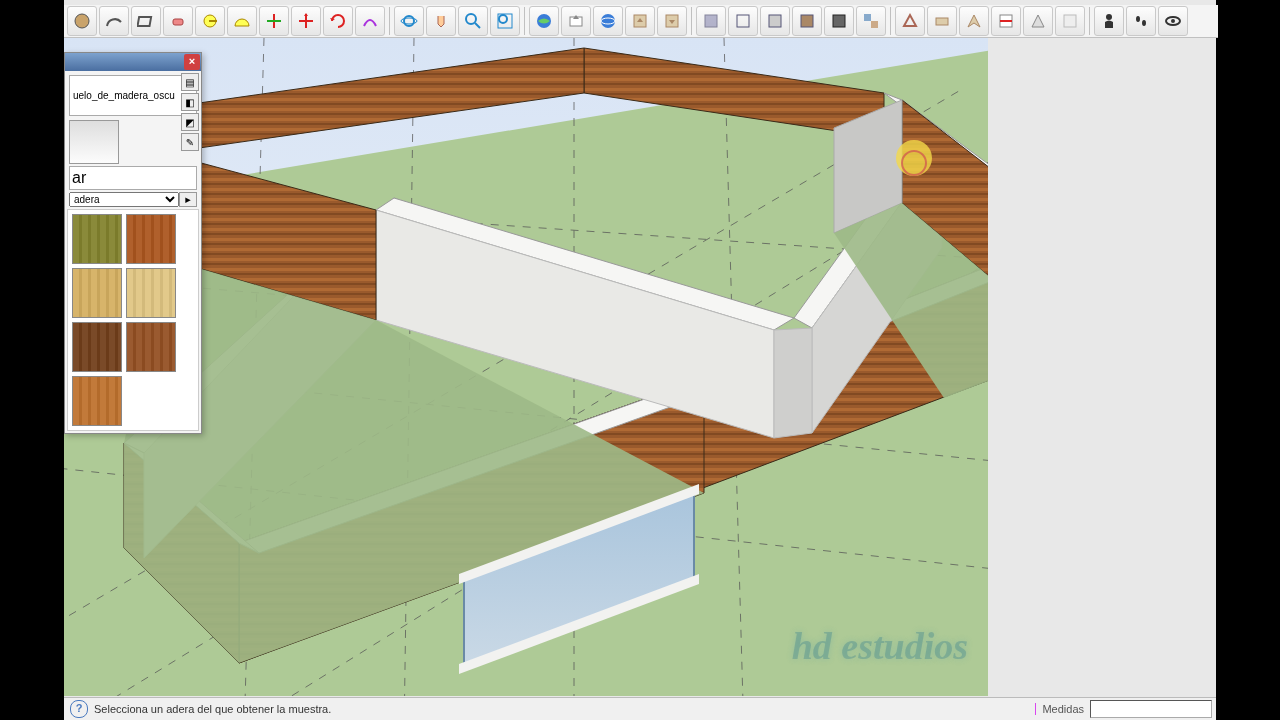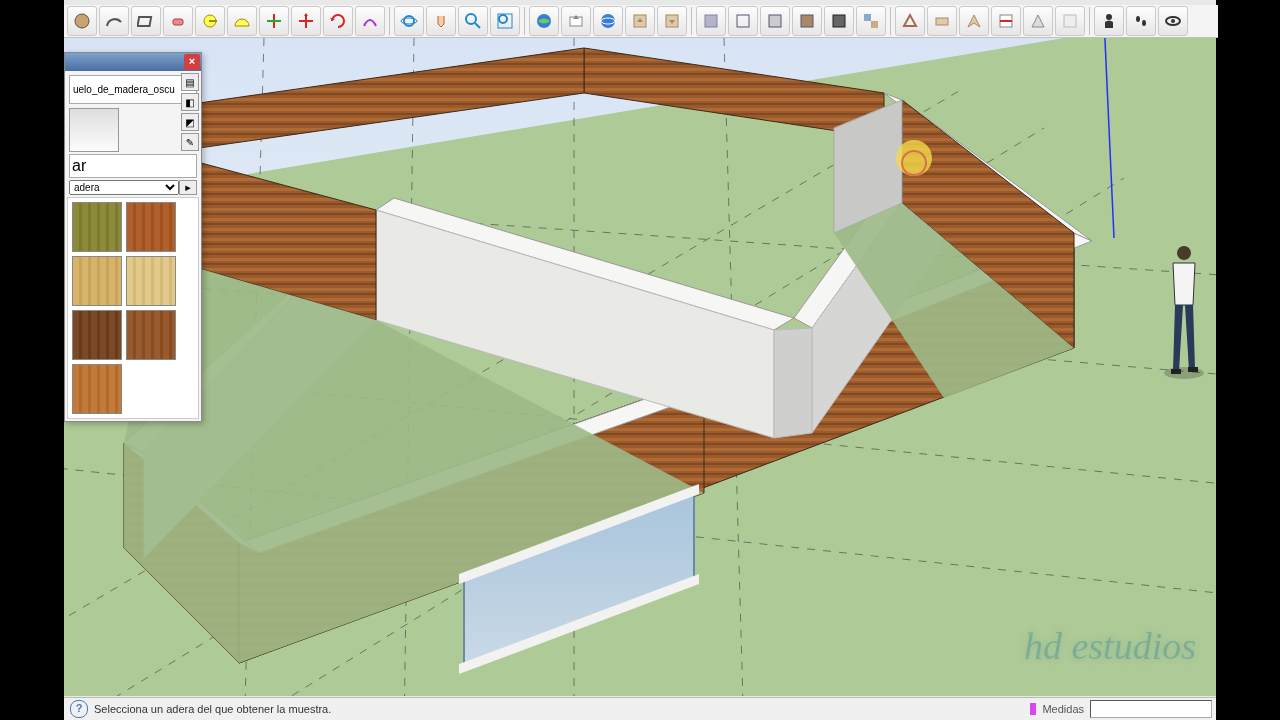--- a/index.html
+++ b/index.html
@@ -3,42 +3,42 @@
 <meta charset="utf-8">
 <style>
   html,body{margin:0;padding:0;width:1280px;height:720px;overflow:hidden;font-family:Tahoma,Arial,sans-serif;font-size:11px;background:#000;}
   .app{position:absolute;left:64px;top:0;width:1152px;height:720px;background:#e8e8e8;}
   
   .toolbar{position:absolute;left:0;top:5px;width:1152px;height:32px;background:#f4f4f4;border-bottom:1px solid #c0c0c0;display:flex;align-items:center;padding-left:2px;}
   .tbtn{width:28px;height:28px;margin:1px;background:linear-gradient(#fdfdfd,#e6e6e6);border:1px solid #c9c9c9;border-radius:3px;display:flex;align-items:center;justify-content:center;cursor:pointer;}
   .tbtn svg{width:18px;height:18px;}
   .sep{width:1px;height:28px;background:#c0c0c0;margin:0 3px;}
   
-  .viewport{position:absolute;left:0;top:38px;width:1152px;height:658px;background:linear-gradient(#d8e4f5,#f0f4f9);overflow:hidden;}
+  .viewport{position:absolute;left:0;top:38px;width:924px;height:658px;background:linear-gradient(#d8e4f5,#f0f4f9);overflow:hidden;font-weight:bold;}
   .viewport svg{position:absolute;left:0;top:0;}
   
   .panel{position:absolute;left:0;top:52px;width:136px;background:#f4f4f4;border:1px solid #888;box-shadow:2px 2px 6px rgba(0,0,0,0.25);}
   .panel-title{height:18px;background:linear-gradient(#7da2ce,#4a6ea0);color:#fff;font-size:10px;line-height:18px;padding-left:4px;position:relative;}
   .panel-close{position:absolute;right:1px;top:1px;width:16px;height:16px;background:#d04040;color:#fff;font-weight:bold;font-size:11px;text-align:center;line-height:15px;cursor:pointer;border-radius:2px;}
-  .mat-name{background:#fff;border:1px solid #aaa;margin:4px;padding:8px 3px;font-size:10px;white-space:nowrap;overflow:hidden;}
+  .mat-name{background:#fff;border:1px solid #aaa;margin:4px;padding:14px 3px;font-size:10px;white-space:nowrap;overflow:hidden;}
   .panel-side{position:absolute;right:2px;top:20px;display:flex;flex-direction:column;gap:2px;}
   .panel-side .sbtn{width:16px;height:16px;border:1px solid #999;background:#eee;display:flex;align-items:center;justify-content:center;font-size:10px;cursor:pointer;}
   .preview-row{display:flex;align-items:center;gap:4px;margin:2px 4px;}
   .preview{width:48px;height:42px;background:linear-gradient(#dedede,#fcfcfc);border:1px solid #999;}
   .tab-input{margin:2px 4px;background:#fff;border:1px solid #aaa;padding:2px;font-size:16px;}
   .combo{margin:2px 4px;display:flex;}
   .combo select{flex:1;font-size:10px;}
   .combo .go{width:16px;border:1px solid #999;background:#eee;text-align:center;cursor:pointer;}
   .swatches{display:flex;flex-wrap:wrap;padding:2px;background:#fff;margin:2px;border:1px solid #ccc;}
   .sw{width:48px;height:48px;margin:2px;border:1px solid #888;cursor:pointer;}
   
   .status{position:absolute;left:0;bottom:0;width:1152px;height:22px;background:#f0f0f0;border-top:1px solid #bbb;display:flex;align-items:center;font-size:11px;}
   .status .help{width:16px;height:16px;border:1px solid #4a7abf;border-radius:8px;color:#4a7abf;text-align:center;line-height:15px;font-weight:bold;margin:0 6px;}
   .status .msg{flex:1;color:#333;}
-  .status .measure-label{color:#555;padding:0 6px;border-left:6px solid #d946ef;}
+  .status .measure-label{color:#555;padding:0 6px;border-left:1px solid #d946ef;}
   .status .measure-box{width:120px;height:16px;background:#fff;border:1px inset #aaa;margin-right:4px;}
   
   .watermark{position:absolute;right:20px;bottom:28px;font-family:'Brush Script MT',cursive;font-size:38px;color:rgba(60,130,140,0.35);pointer-events:none;font-style:italic;text-shadow:0 0 6px rgba(80,160,170,0.3);}
   
 </style>
 </head>
 <body>
 
 <div class="app">
 

